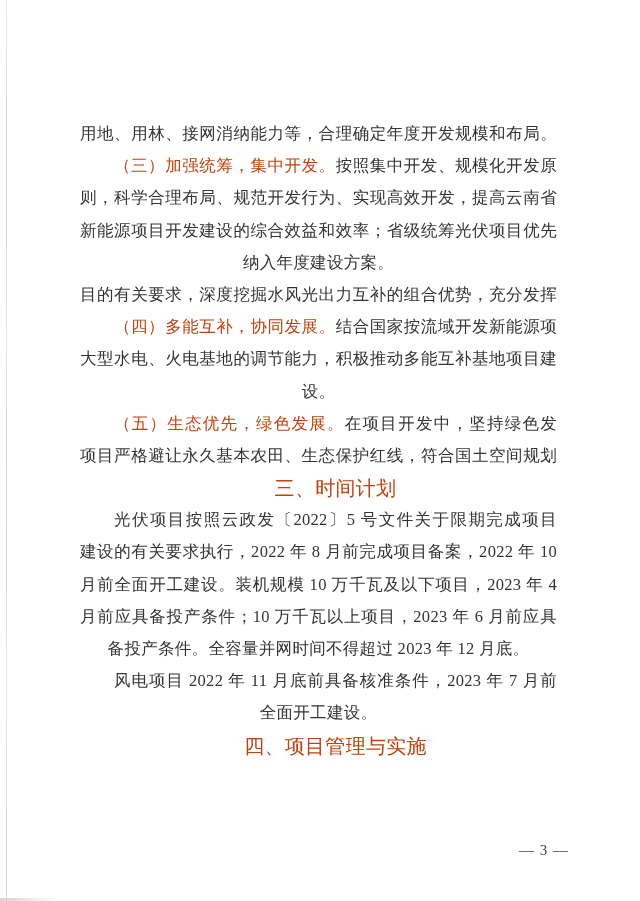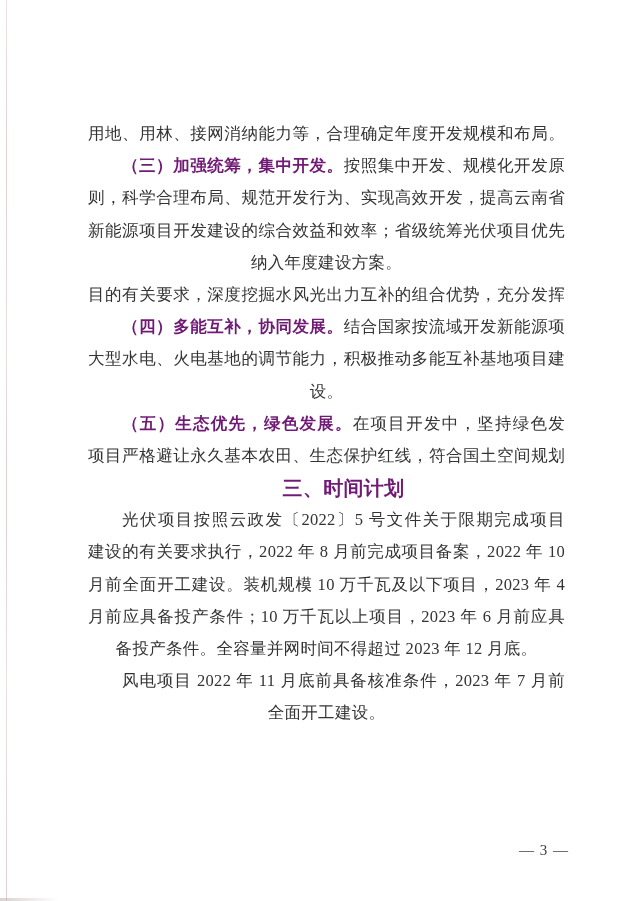--- a/index.html
+++ b/index.html
@@ -35,21 +35,21 @@
     position: absolute;
     left: 0;
     bottom: 0;
     width: 58px;
     height: 3px;
     background: linear-gradient(to right, #b9aeae, rgba(230,224,224,0));
     opacity: 0.55;
   }
   .content {
     position: absolute;
-    left: 88px;
+    left: 80px;
     top: 118px;
     width: 477px;
   }
   .line {
     height: 32.2px;
     line-height: 32.2px;
     font-size: 16.5px;
     color: #333333;
     letter-spacing: 0.3px;
     white-space: normal;
@@ -63,22 +63,22 @@
   .line.indent {
     text-indent: 34px;
   }
   .line.heading {
     font-family: "Liberation Sans", "DejaVu Sans", sans-serif;
     font-weight: bold;
     font-size: 20px;
     color: #2c2c2c;
   }
   .seg.bold {
-    font-weight: bold;
-    color: #701a75;
+    font-weight: normal;
+    color: #c2410c;
   }
   .page-number {
     position: absolute;
     left: 514px;
     top: 839px;
     width: 60px;
     height: 22px;
     line-height: 22px;
     text-align: center;
     font-size: 15px;
@@ -104,16 +104,17 @@
       <div class="line body justify indent"><span class="seg bold">（五）生态优先，绿色发展。</span><span class="seg">在项目开发中，坚持绿色发展，</span></div>
       <div class="line body justify"><span class="seg">项目严格避让永久基本农田、生态保护红线，符合国土空间规划</span></div>
       <div class="line heading indent"><span class="seg bold">三、时间计划</span></div>
       <div class="line body justify indent"><span class="seg">光伏项目按照云政发〔2022〕5 号文件关于限期完成项目</span></div>
       <div class="line body justify"><span class="seg">建设的有关要求执行，2022 年 8 月前完成项目备案，2022 年 10</span></div>
       <div class="line body justify"><span class="seg">月前全面开工建设。装机规模 10 万千瓦及以下项目，2023 年 4</span></div>
       <div class="line body justify"><span class="seg">月前应具备投产条件；10 万千瓦以上项目，2023 年 6 月前应具</span></div>
       <div class="line body"><span class="seg">备投产条件。全容量并网时间不得超过 2023 年 12 月底。</span></div>
       <div class="line body justify indent"><span class="seg">风电项目 2022 年 11 月底前具备核准条件，2023 年 7 月前</span></div>
       <div class="line body"><span class="seg">全面开工建设。</span></div>
+      <div class="line heading indent"><span class="seg bold">四、项目管理与实施</span></div>
     </div>
   <div class="page-number">— 3 —</div>
   <div class="corner-smudge"></div>
 </div>
 
 </body></html>

